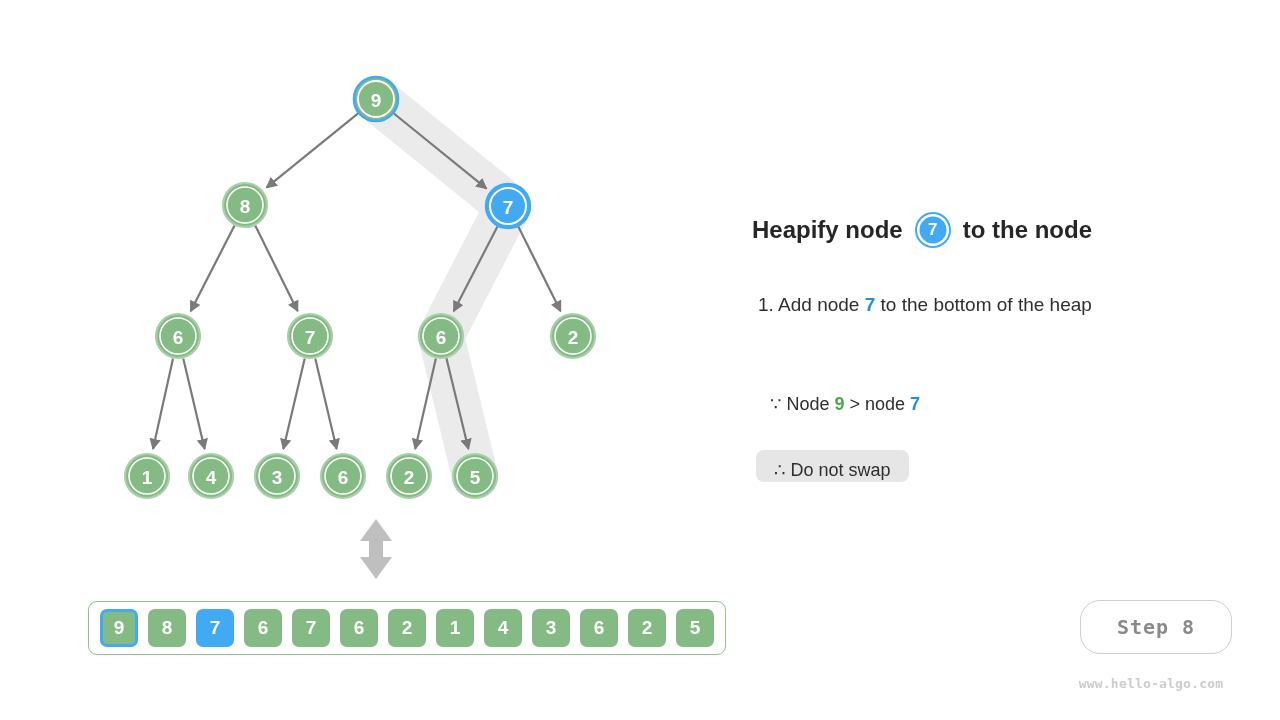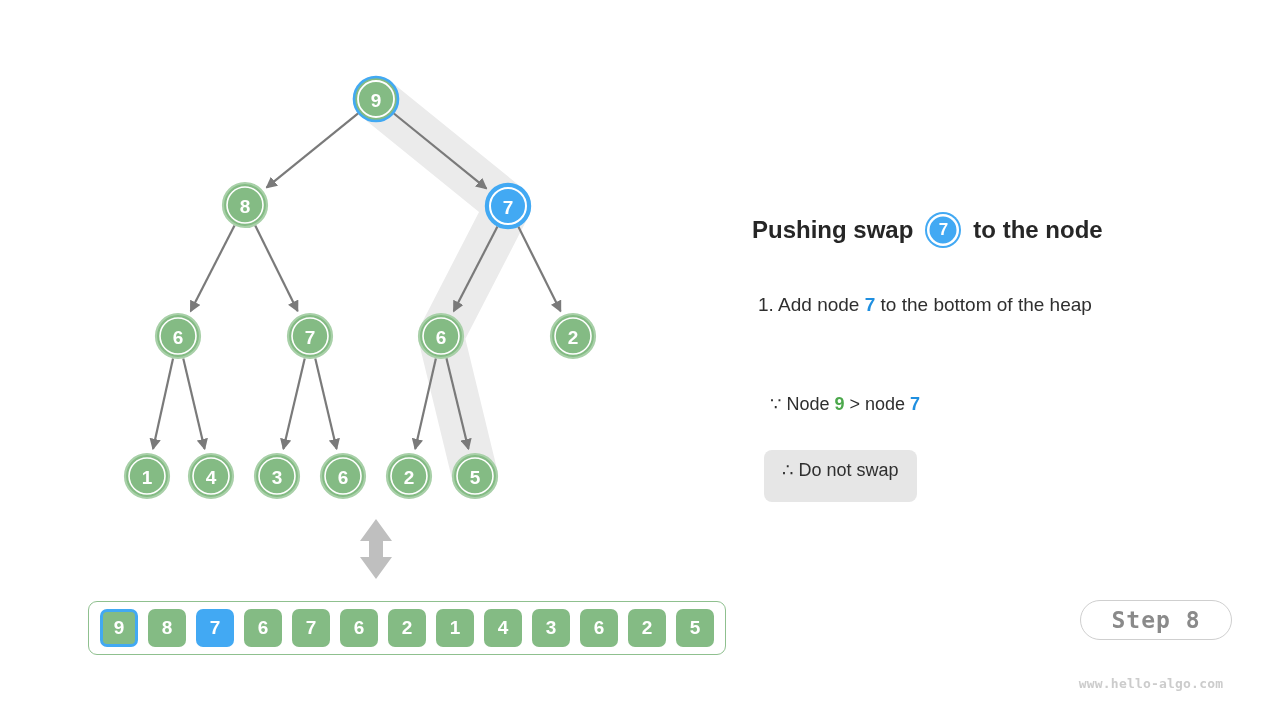--- a/index.html
+++ b/index.html
@@ -129,43 +129,43 @@
   #reason {
     position: absolute;
     left: 18px;
     top: 393px;
     font-size: 18px;
     color: #2f2f2f;
     white-space: nowrap;
   }
   #conclusion {
     position: absolute;
-    left: 12px;
+    left: 4px;
     top: 450px;
     background: #e6e6e6;
     border-radius: 8px;
-    padding: 9px 18px 21px 18px;
+    padding: 9px 18px 1px 18px;
     font-size: 18px;
     color: #2f2f2f;
     white-space: nowrap;
   }
 
   #step-badge {
     position: absolute;
     left: 328px;
     top: 600px;
     width: 152px;
-    height: 40px;
+    height: 54px;
     border: 1.4px solid #cfcfcf;
     border-radius: 20px;
     display: flex;
     align-items: center;
     justify-content: center;
     font-family: "DejaVu Sans Mono", monospace;
-    font-size: 23px;
+    font-size: 20px;
     font-weight: 700;
     color: #8a8a8a;
     letter-spacing: 1px;
     box-sizing: border-box;
   }
   #watermark {
     position: absolute;
     left: 318px;
     top: 676px;
     width: 162px;
@@ -296,21 +296,21 @@
         <div class="cell">3</div>
         <div class="cell">6</div>
         <div class="cell">2</div>
         <div class="cell">5</div>
       </div>
   </div>
 
   <div id="panel">
 
     <div id="title">
-      <span>Pushing swap</span>
+      <span>Heapify node</span>
       <span class="badge">7</span>
       <span>to the node</span>
     </div>
 
     <div class="step-line" id="step1">
       <span>1. Add node </span><span class="num-blue">7</span><span> to the bottom of the heap</span>
     </div>
 
 
     <div id="reason">

